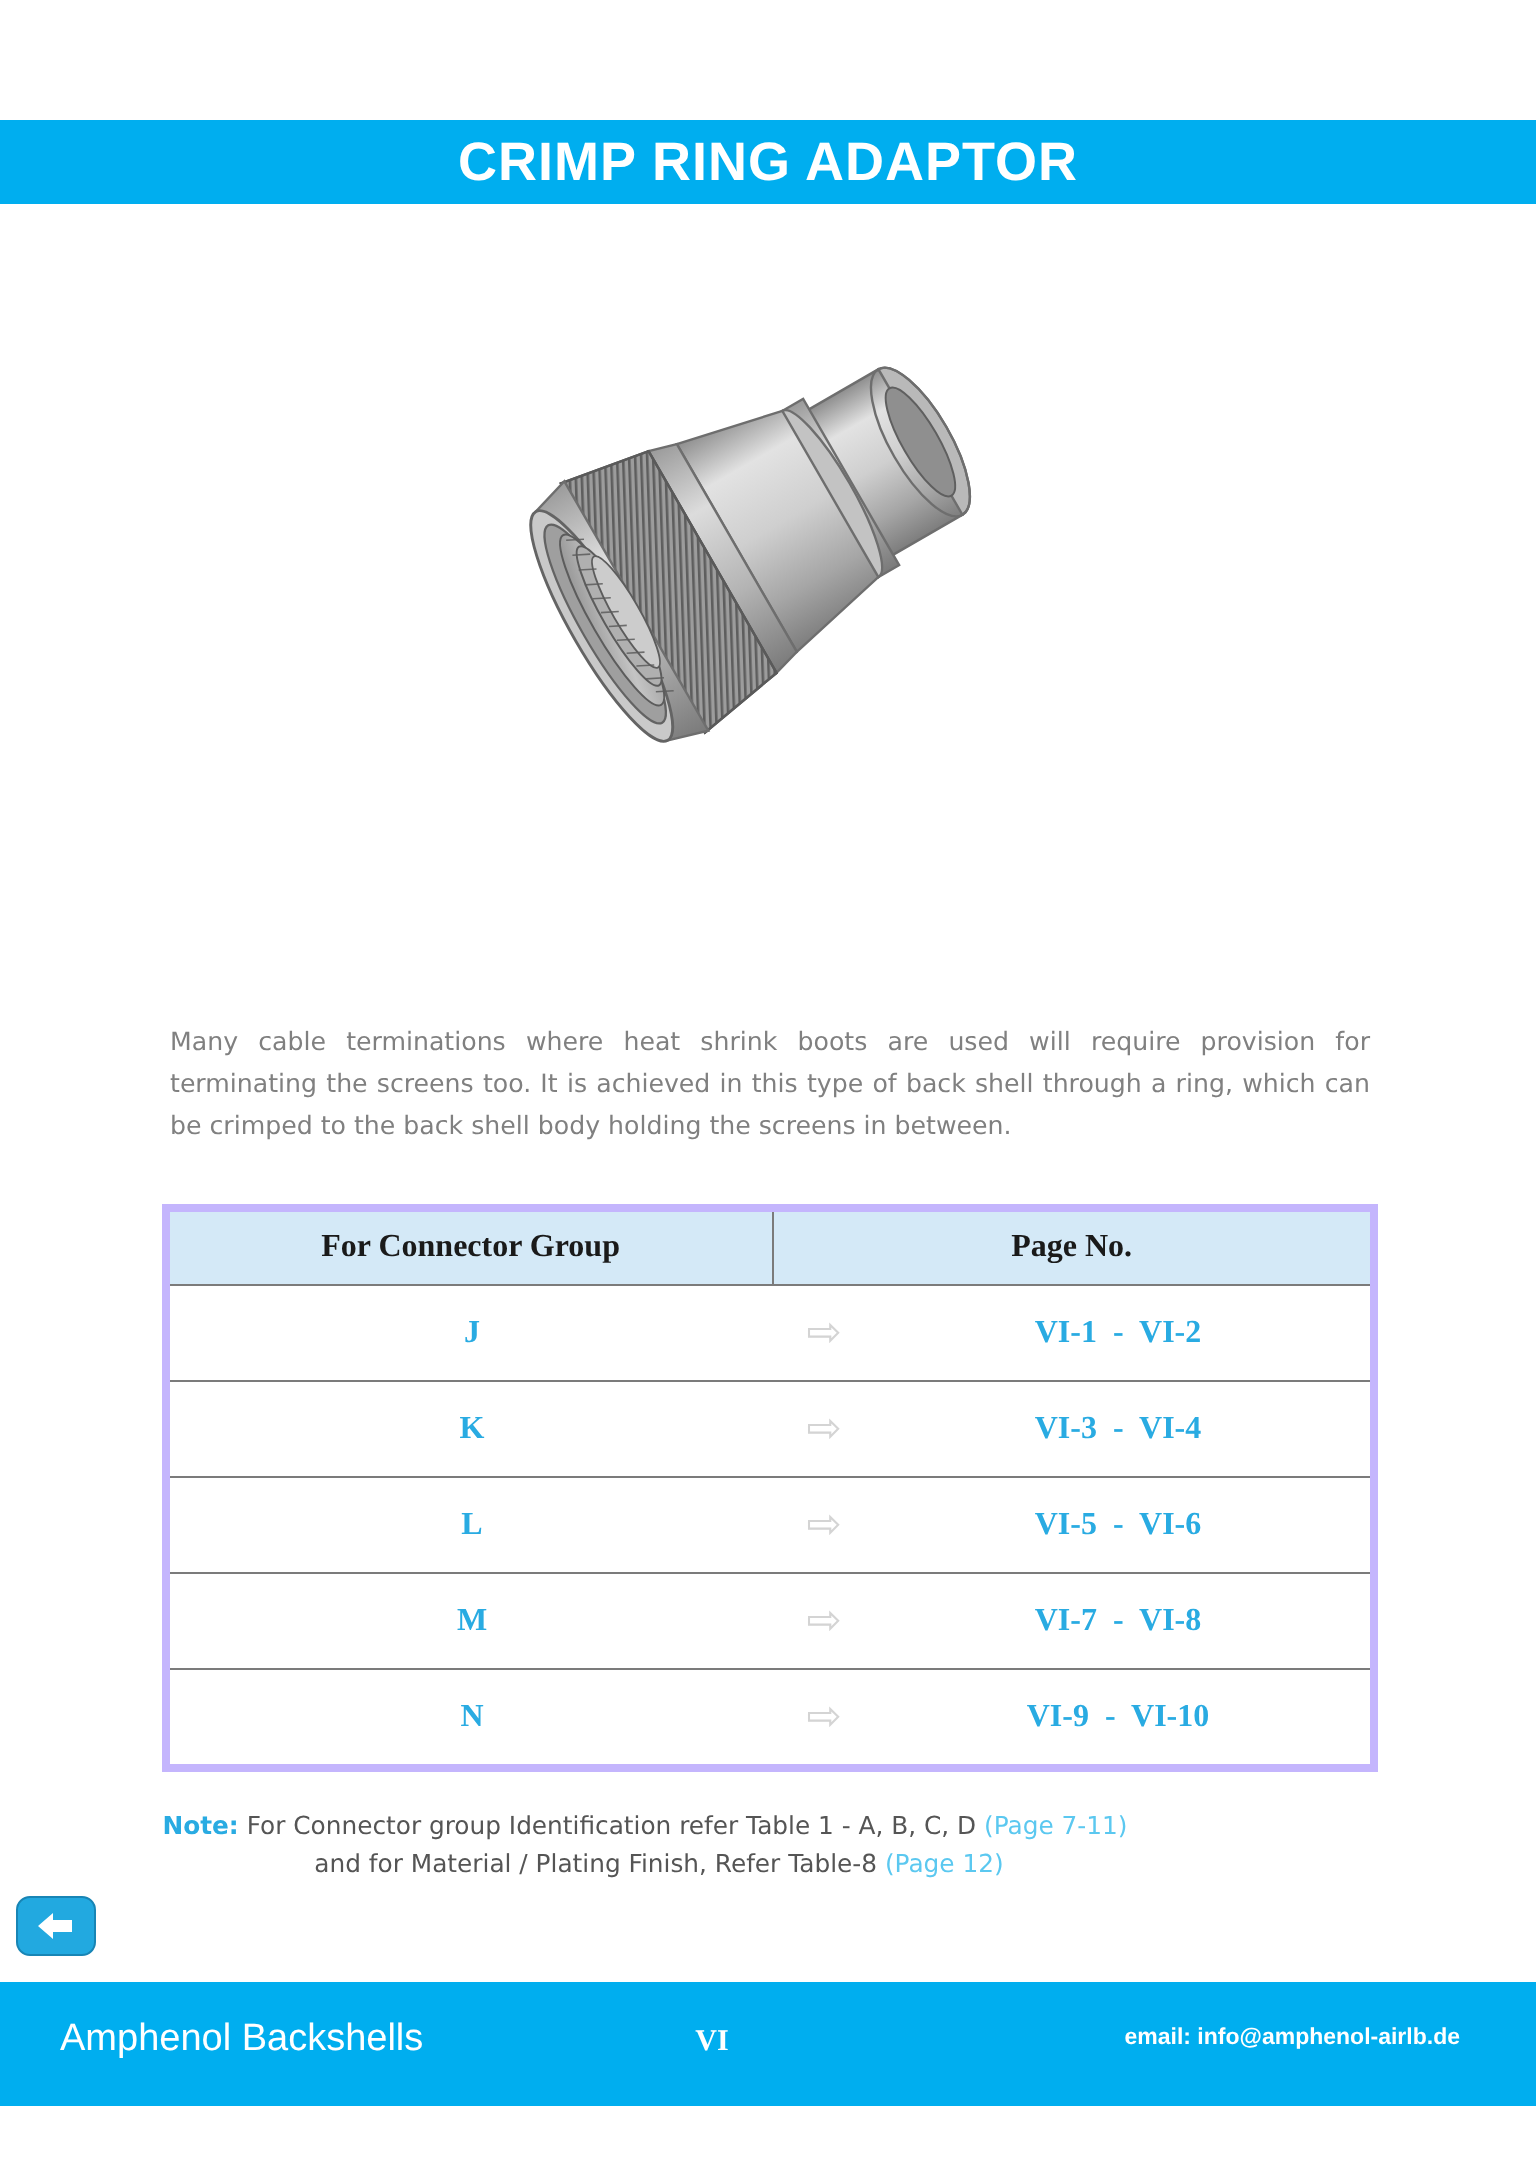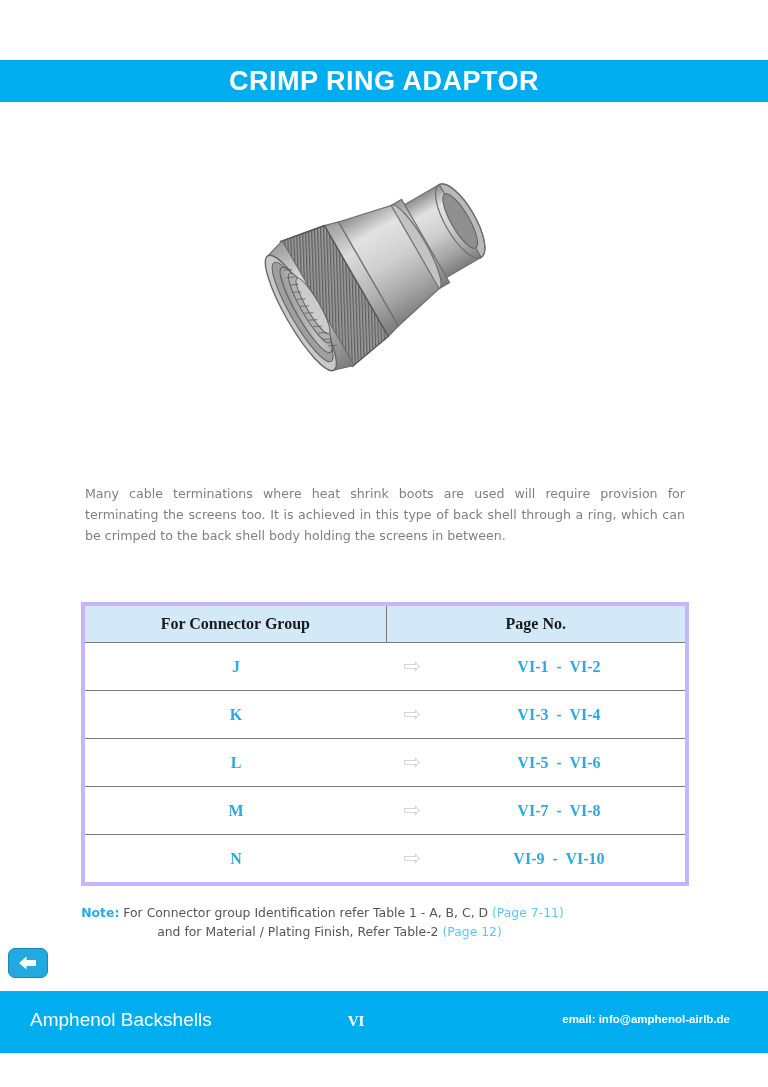--- a/index.html
+++ b/index.html
@@ -44,21 +44,21 @@
     height: 250px;
     display: flex;
     align-items: center;
     justify-content: center;
   }
 
   
   .description {
     position: absolute;
     left: 85px;
-    top: 483px;
+    top: 510px;
     width: 600px;
     color: #808080;
     font-family: "DejaVu Sans", sans-serif;
     font-size: 12.6px;
     line-height: 21px;
     text-align: justify;
   }
 
   
   .ref-table {
@@ -354,21 +354,21 @@
       </td>
     </tr>
   </tbody>
 </table>
 
 <div class="note">
   <span class="note-label">Note:</span>
   <span>For Connector group Identification refer Table 1 - A, B, C, D</span>
   <span class="note-ref">(Page 7-11)</span>
   <span class="note-line2">
-    <span>and for Material / Plating Finish, Refer Table-2</span>
+    <span>and for Material / Plating Finish, Refer Table-8</span>
     <span class="note-ref">(Page 12)</span>
   </span>
 </div>
 
 <div class="back-button">
   <svg width="22" height="16" viewBox="0 0 22 16">
     <path d="M9.5 1.5 L2 8 L9.5 14.5 L9.5 11 L19 11 L19 5 L9.5 5 Z" fill="#ffffff"></path>
   </svg>
 </div>
 

